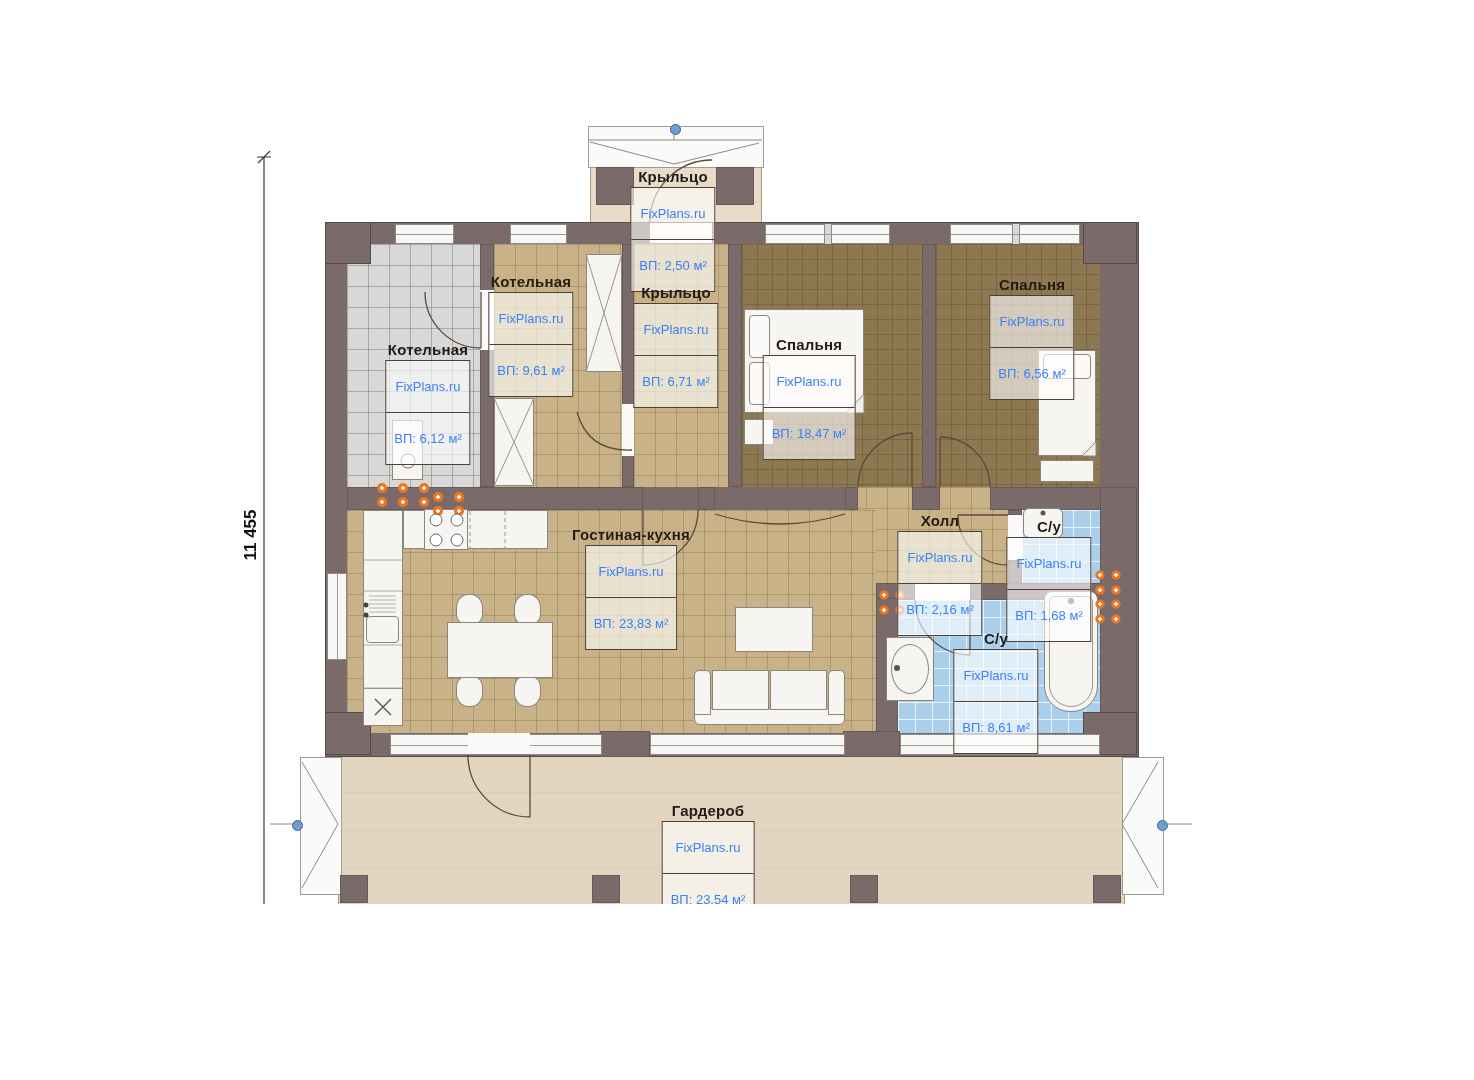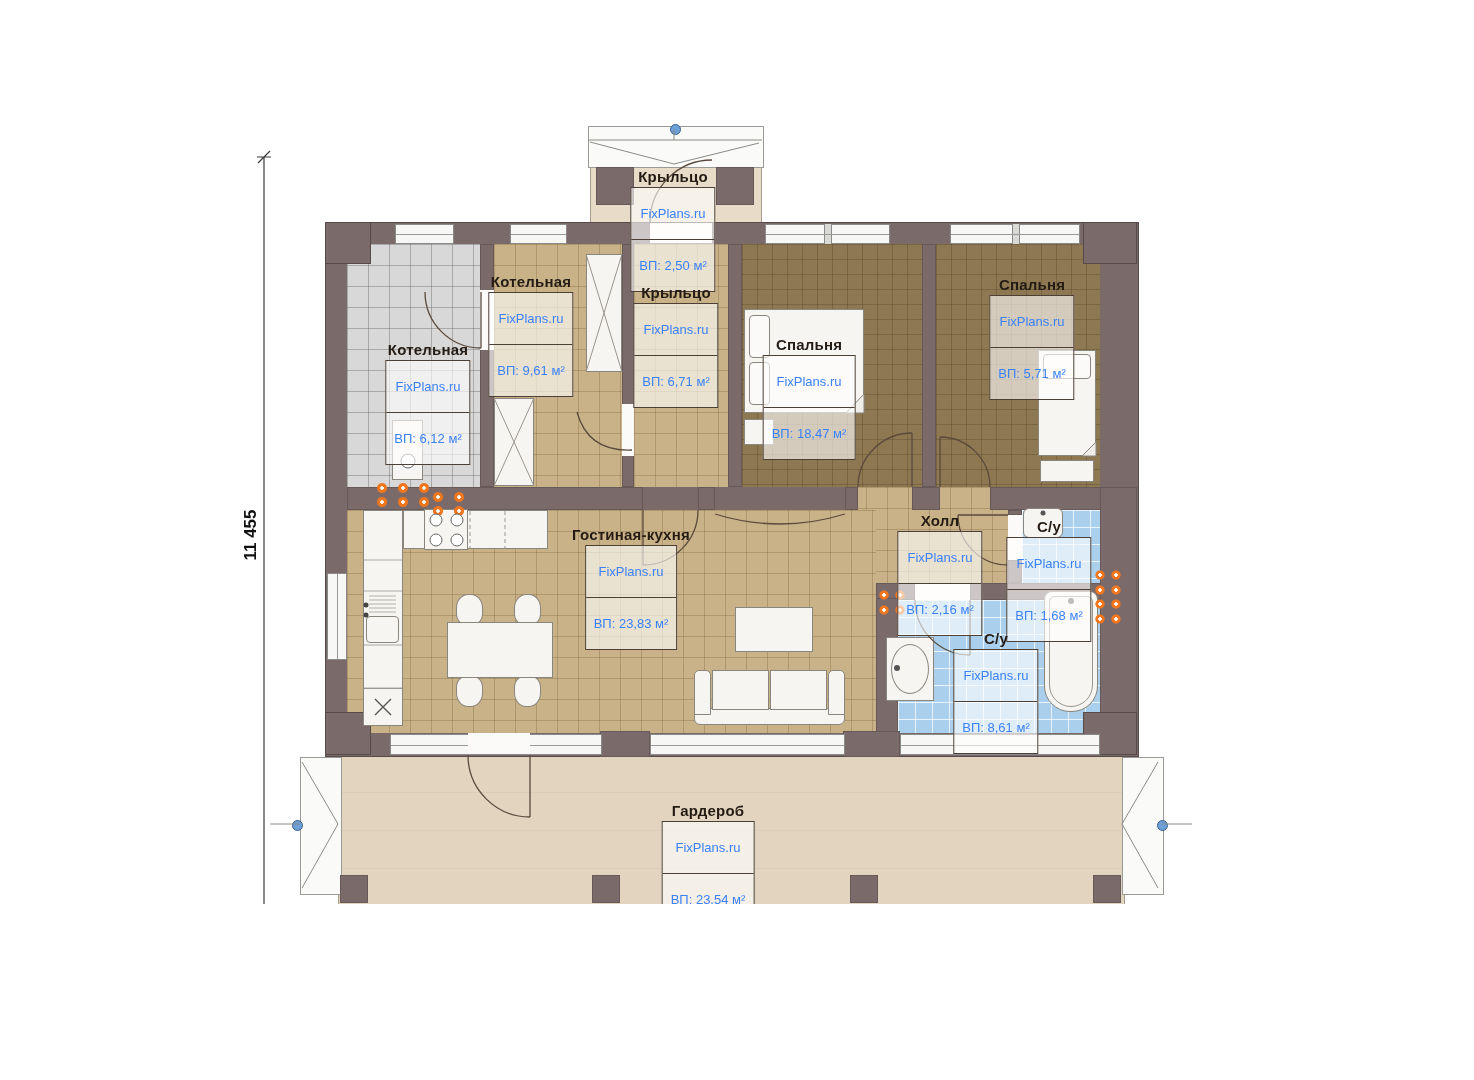--- a/index.html
+++ b/index.html
@@ -295,21 +295,21 @@
     <div class="label-box">
       <div class="label-row">FixPlans.ru</div>
       <div class="label-row">ВП: 18,47 м²</div>
     </div>
   </div>
 
   <div class="room-label" style="left:1032px;top:276px;">
     <div class="room-name">Спальня</div>
     <div class="label-box">
       <div class="label-row">FixPlans.ru</div>
-      <div class="label-row">ВП: 5,71 м²</div>
+      <div class="label-row">ВП: 6,56 м²</div>
     </div>
   </div>
 
   <div class="room-label" style="left:631px;top:526px;">
     <div class="room-name">Гостиная-кухня</div>
     <div class="label-box">
       <div class="label-row">FixPlans.ru</div>
       <div class="label-row">ВП: 23,83 м²</div>
     </div>
   </div>

